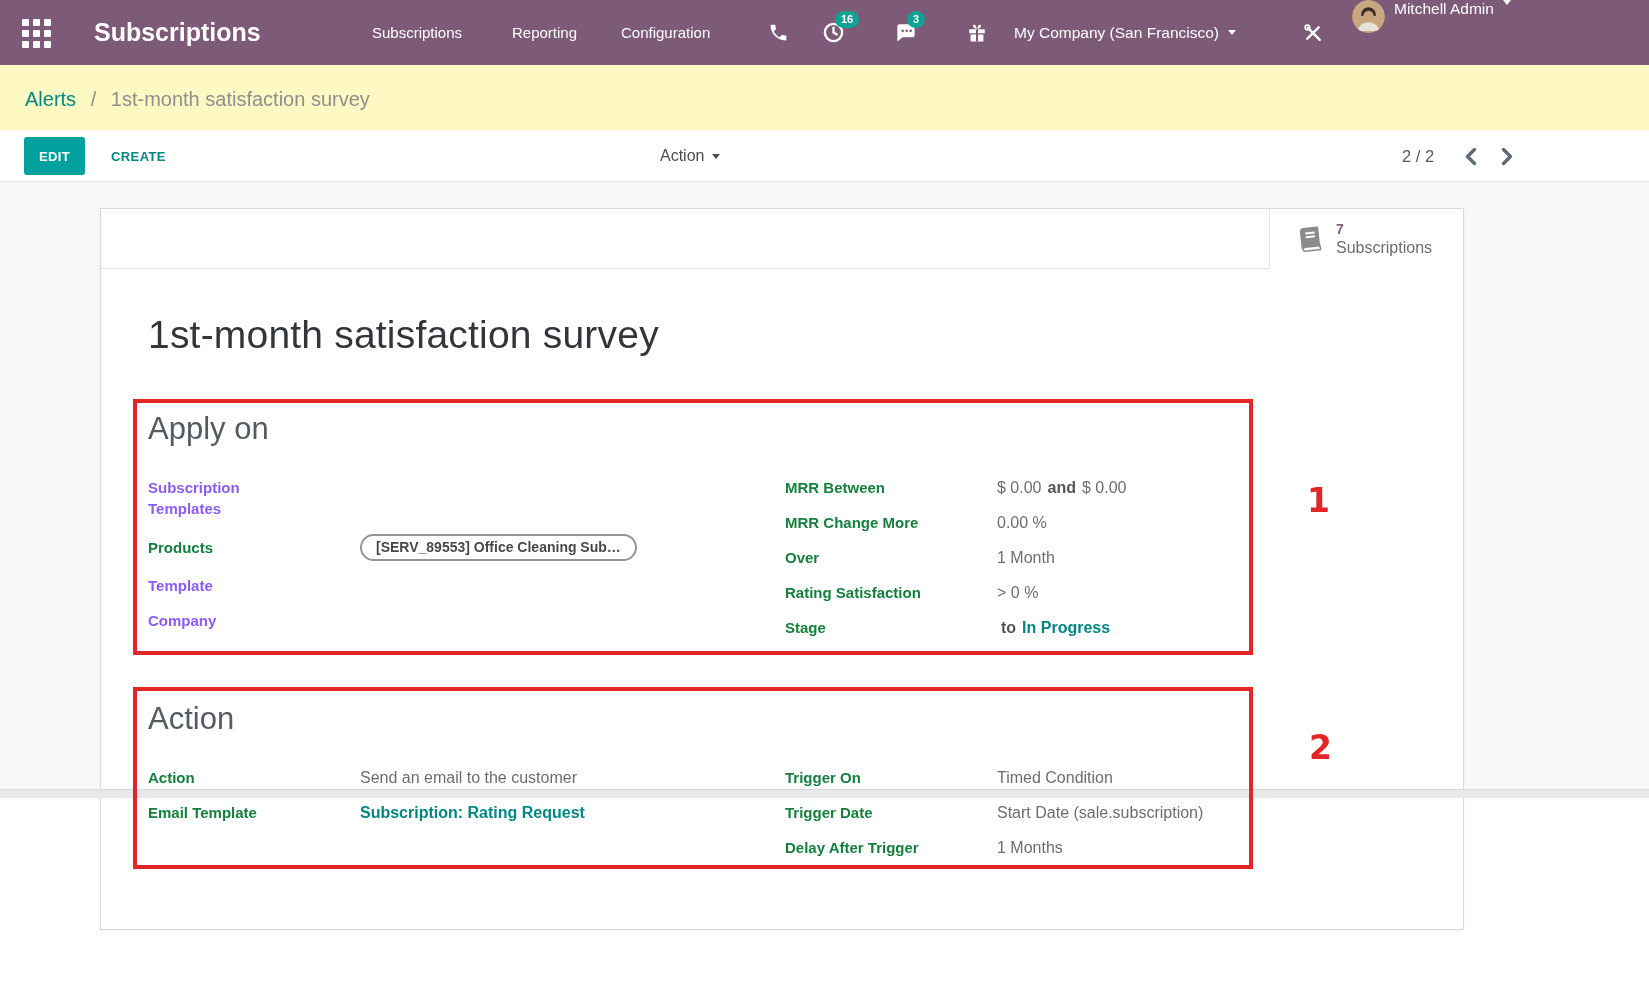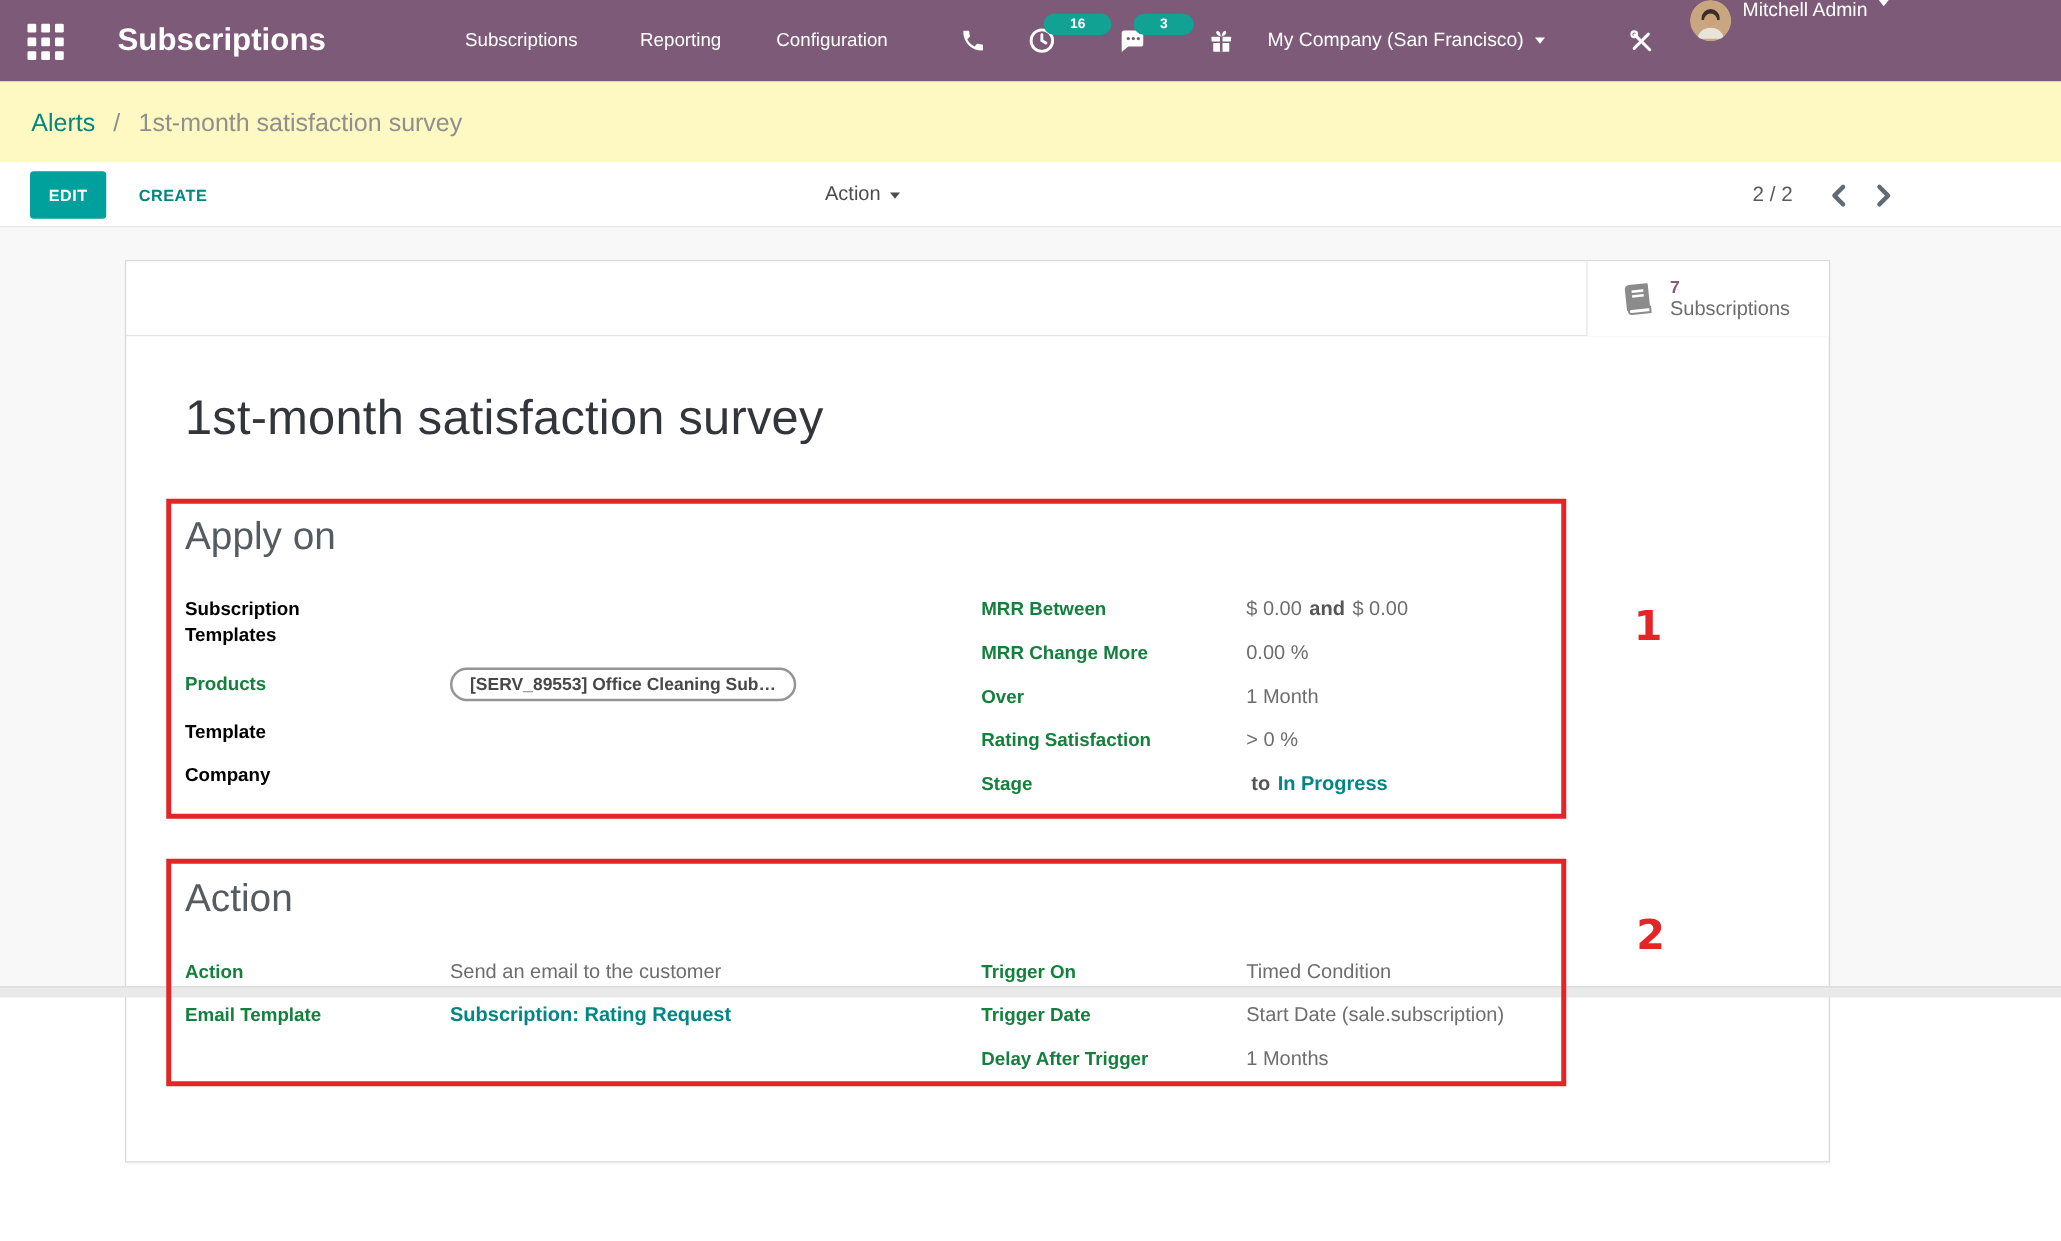--- a/index.html
+++ b/index.html
@@ -20,21 +20,21 @@
   .apps-grid span { background:#fff; border-radius:1px; }
   .app-title { position:absolute; left:94px; top:0; line-height:65px;
     font-size:25px; font-weight:700; cursor:pointer; }
   .nav-item { position:absolute; top:0; line-height:65px; font-size:15px; cursor:pointer; }
   .m0 { left:372px; } .m1 { left:512px; } .m2 { left:621px; }
   .nav-icon { position:absolute; top:0; height:65px; display:flex; align-items:center; cursor:pointer; }
   .ic-phone { left:768px; } .ic-act { left:822px; } .ic-msg { left:894px; } .ic-gift { left:966px; }
   .ic-tools { left:1302px; }
   .badge { position:absolute; left:13px; top:11px; background:var(--badge-teal,#12a294);
     color:#fff; font-size:11px; font-weight:700; line-height:15px;
-    padding:1px 21px; border-radius:9px; }
+    padding:1px 6px; border-radius:9px; }
   .company-menu { position:absolute; left:1014px; top:0; height:65px;
     display:flex; align-items:center; gap:9px; font-size:15.5px; cursor:pointer;text-align:center; }
   .user-menu { position:absolute; left:1352px; top:0; height:65px;
     display:flex; align-items:flex-start; gap:9px; font-size:15.5px; cursor:pointer; }
   .caret { width:0; height:0; border-left:4.5px solid transparent;
     border-right:4.5px solid transparent; border-top:5px solid #fff; }
   .caret.dark { border-top-color:#4c4c4c; }
   .avatar { width:33px; height:33px; border-radius:50%; overflow:hidden; flex:0 0 33px; }
 
   
@@ -78,21 +78,21 @@
   .apply-on  { top:202px; }
   .action-sec{ top:492px; }
   .section-title { font-size:31px; color:#545b61; font-weight:400; margin:0 0 30px 0; }
   .cols { position:relative; }
   .col-left  { position:absolute; left:0;   top:0; width:560px; }
   .col-right { position:absolute; left:637px; top:0; width:472px; }
 
   .frow { display:flex; align-items:center; margin-bottom:14px; min-height:21px;
     line-height:21px; font-size:16px; }
   .flabel { flex:0 0 212px; font-weight:700; color:#15803d; font-size:15px; }
-  .flabel.muted { color:#000000; }
+  .flabel.muted { color:#8b5cf6; }
   .flabel.narrow { padding-right:82px; }
   .fvalue { color:#6d6d6d; }
   .boldword { font-weight:700; color:#555; margin:0 6px; }
   .pill { display:inline-block; border:2px solid #949494; border-radius:16px;
     padding:3px 14px; font-size:14px; font-weight:700; color:#484848;
     line-height:17px; cursor:pointer; white-space:nowrap; }
   .link { color:var(--link-teal,#008784); text-decoration:none; cursor:pointer;font-weight:bold; }
 
   
   .annot-box { position:absolute; border:4px solid var(--annotation-red,#e32527);

